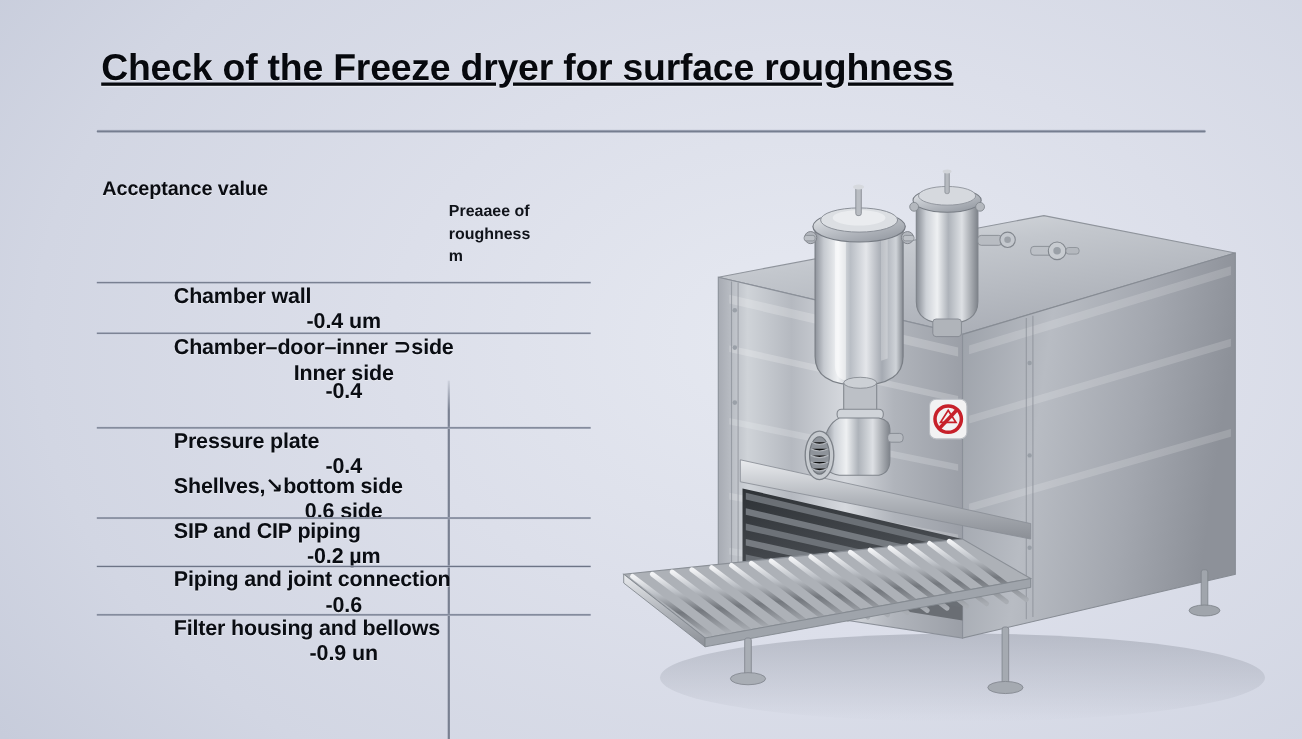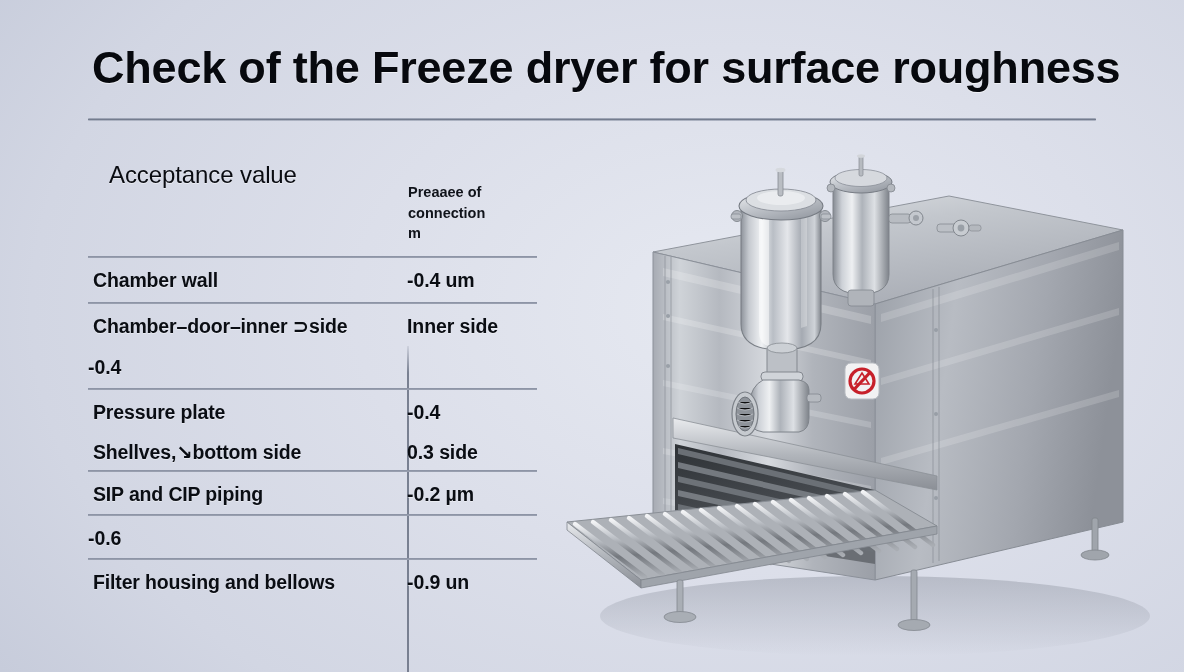--- a/index.html
+++ b/index.html
@@ -19,50 +19,51 @@
     font-family: "Liberation Sans", "DejaVu Sans", sans-serif;
     color: #0b0d12;
     -webkit-font-smoothing: antialiased;
   }
   
   .title {
     position: absolute;
     left: 92px;
     top: 43px;
     width: 1010px;
-    font-size: 45px;
+    font-size: 34px;
     font-weight: 700;
     letter-spacing: -0.2px;
     line-height: 1.12;
     color: #07090e;
     white-space: nowrap;
     text-shadow: 0 1px 0 rgba(255,255,255,.55);
+    text-decoration: underline;
   }
   .title-rule {
     position: absolute;
     left: 88px;
     top: 118px;
     width: 1008px;
     height: 3px;
     background: linear-gradient(to bottom, #b9bfcf 0%, #6f7789 45%, #7e8698 60%, #cdd2df 100%);
     border-radius: 1px;
   }
   
   .panel {
     position: absolute;
     left: 88px;
     top: 152px;
     width: 452px;
   }
   .section-heading {
     position: absolute;
-    left: 21px;
+    left: 5px;
     top: 9px;
-    font-size: 24px;
-    font-weight: 400;
+    font-size: 18px;
+    font-weight: 700;
     color: #0a0c12;
     letter-spacing: -0.1px;
     white-space: nowrap;
     text-shadow: 0 1px 0 rgba(255,255,255,.5);
   }
   .col-header {
     position: absolute;
     left: 320px;
     top: 30px;
     width: 140px;
@@ -98,20 +99,21 @@
         rgba(150,157,172,.35) 97%,
         rgba(170,176,190,.05) 100%);
   }
   .row {
     position: absolute;
     left: 0;
     width: 449px;
     height: 44px;
     display: flex;
     align-items: center;
+    flex-direction: column;
   }
   .cell-label {
     width: 319px;
     padding-left: 5px;
     box-sizing: border-box;
     font-size: 19.5px;
     font-weight: 700;
     color: #0a0d13;
     letter-spacing: -0.15px;
     white-space: nowrap;
@@ -144,21 +146,21 @@
 
   <div class="title">Check of the Freeze dryer for surface roughness</div>
   <div class="title-rule"></div>
 
   <div class="panel">
 
     <div class="section-heading">Acceptance value</div>
 
     <div class="col-header">
       <div>Preaaee of</div>
-      <div>connection</div>
+      <div>roughness</div>
       <div>m</div>
     </div>
 
     <div class="tbl">
       <div class="vdiv"></div>
 
       <div class="rule" style="top:0px"></div>
 
       <div class="row" style="top:2px">
         <div class="cell-label">Chamber wall</div>
@@ -176,31 +178,32 @@
       </div>
       <div class="rule" style="top:132px"></div>
 
       <div class="row" style="top:134px">
         <div class="cell-label">Pressure plate</div>
         <div class="cell-value">-0.4</div>
       </div>
 
       <div class="row" style="top:174px">
         <div class="cell-label">Shellves,↘bottom side</div>
-        <div class="cell-value">0.3 side</div>
+        <div class="cell-value">0.6 side</div>
       </div>
       <div class="rule" style="top:214px"></div>
 
       <div class="row" style="top:216px">
         <div class="cell-label">SIP and CIP piping</div>
         <div class="cell-value">-0.2 µm</div>
       </div>
       <div class="rule" style="top:258px"></div>
 
       <div class="row" style="top:260px">
+        <div class="cell-label">Piping and joint connection</div>
         <div class="cell-value">-0.6</div>
       </div>
       <div class="rule" style="top:302px"></div>
 
       <div class="row" style="top:304px">
         <div class="cell-label">Filter housing and bellows</div>
         <div class="cell-value">-0.9 un</div>
       </div>
     </div>
   </div>

